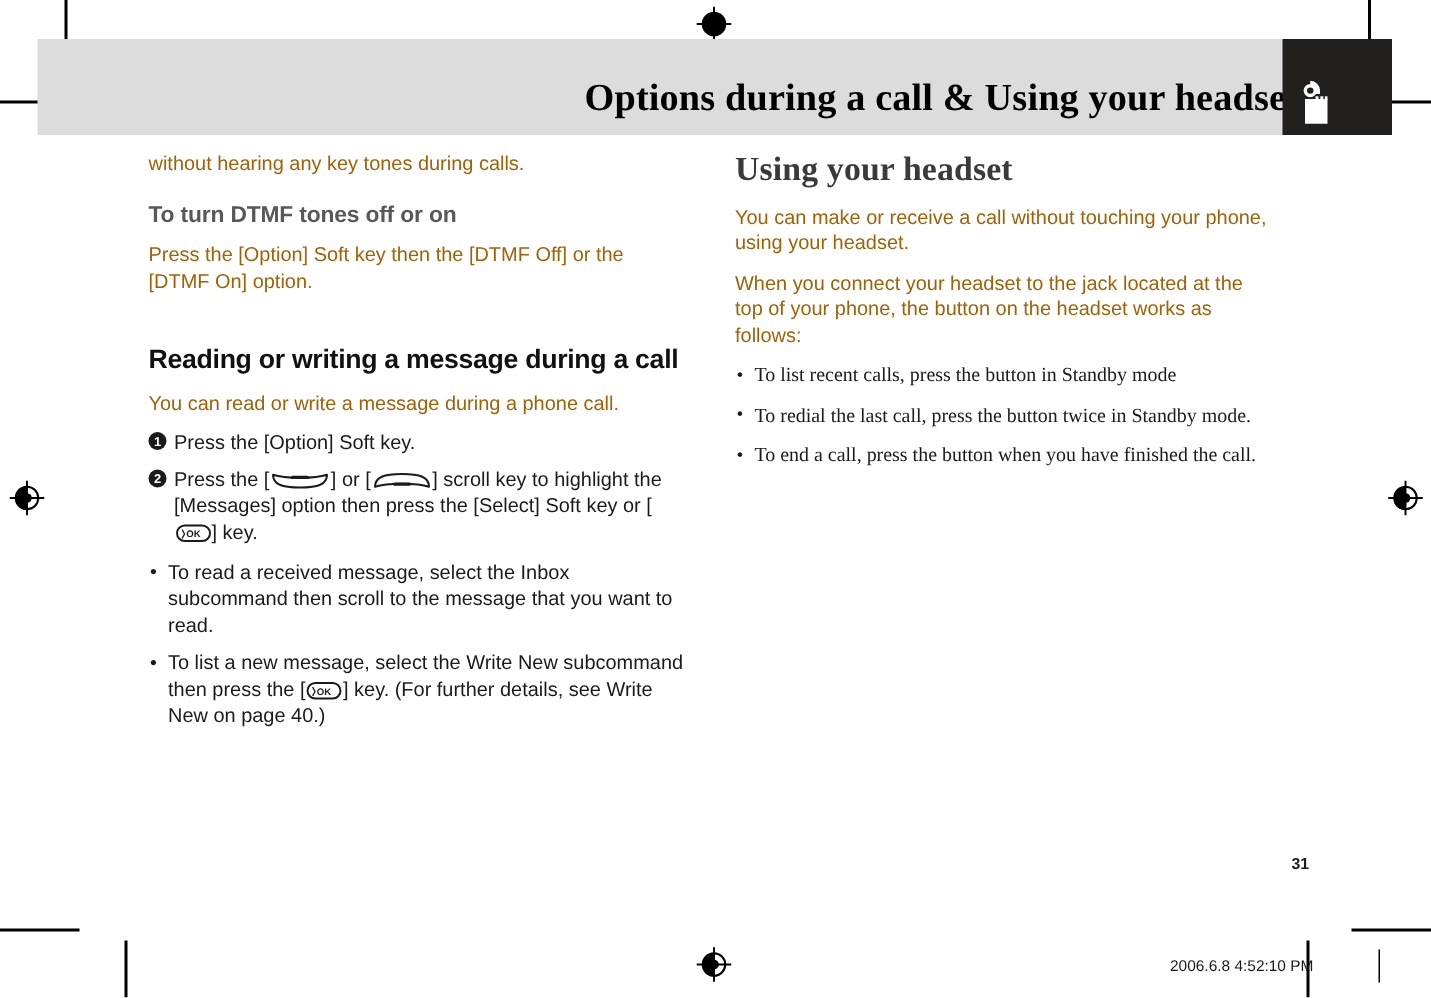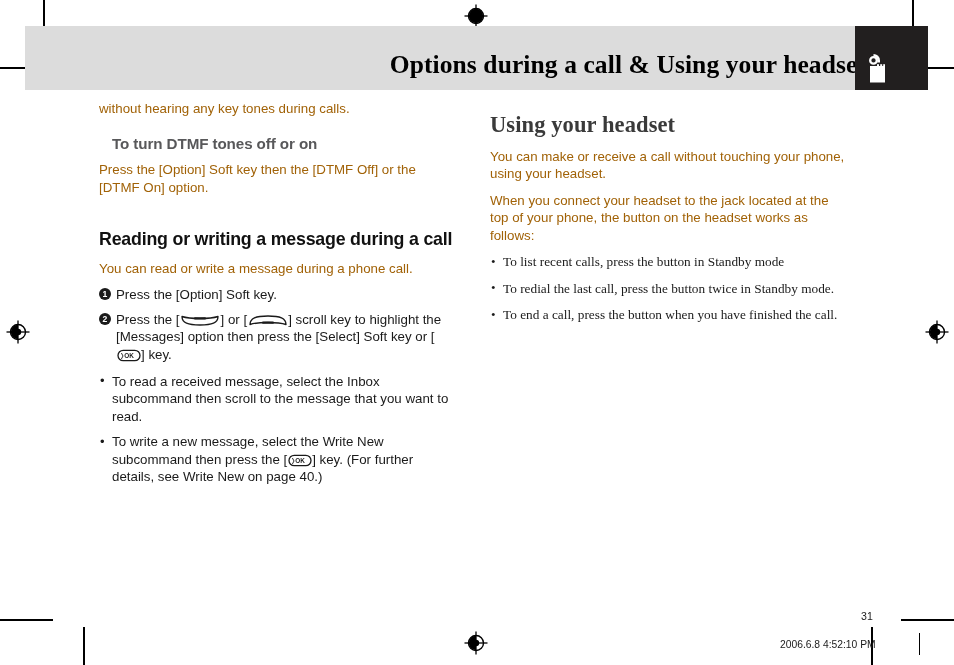--- a/index.html
+++ b/index.html
@@ -73,37 +73,37 @@
   .col-left  { left: 99px;  width: 358px; }
   .col-right { left: 490px; width: 360px; }
 
   p.body-text {
     margin: 0 0 9px 0;
     font-size: 13.3px;
     line-height: 17.4px;
     color: #a16207;
   }
   h3.sub-head {
-    margin: 17px 0 8px 13px;
+    margin: 17px 0 8px 0;
     font-size: 15.2px;
     line-height: 19px;
     font-weight: bold;
     color: #58585a;
     letter-spacing: -0.1px;
   }
   h2.section-head {
     margin: 32px 0 9px 0;
     font-size: 17.8px;
     line-height: 22.5px;
     font-weight: bold;
     color: #111111;
     letter-spacing: -0.2px;
   }
   h2.serif-head {
-    margin: 12px 0 11px 0;
+    margin: 0 0 11px 0;
     font-family: "Liberation Serif", serif;
     font-size: 22.5px;
     line-height: 25px;
     font-weight: bold;
     color: #3a3a3a;
     letter-spacing: 0.1px;
   }
 
   
   ol.steps {
@@ -163,23 +163,22 @@
     margin: 0 0.5px;
   }
   .key svg { display: block; }
 
   
   .page-number {
     position: absolute;
     left: 861px;
     top: 570px;
     font-size: 10.6px;
-    font-weight: normal;
-    color: #1a1a1a;
-    margin-top: 40px;
+    font-weight: bold;
+    color: #1a1a1a;
   }
 
   
   .footer-left {
     position: absolute;
     left: 59px;
     top: 668px;
     font-size: 10.3px;
     color: #1a1a1a;
     white-space: nowrap;
@@ -296,21 +295,21 @@
             <path d="M4.4 4.0 l1.6 3.0 l-1.6 3.0" fill="none" stroke="#1a1a1a" stroke-width="0.9"></path>
           </svg></span><span>] key.</span>
     </li>
   </ol>
 
   <ul class="bullets" style="margin-top:9px;">
     <li>
       <span>To read a received message, select the Inbox subcommand then scroll to the message that you want to read.</span>
     </li>
     <li>
-      <span>To write a new message, select the Write New subcommand then press the [</span><span class="key"><svg width="24" height="13" viewBox="0 0 24 13" aria-hidden="true">
+      <span>To list a new message, select the Write New subcommand then press the [</span><span class="key"><svg width="24" height="13" viewBox="0 0 24 13" aria-hidden="true">
             <rect x="1" y="1.3" width="22" height="10.4" rx="5.2" fill="none" stroke="#1a1a1a" stroke-width="1.3"></rect>
             <text x="12" y="9.3" font-family="Liberation Sans, sans-serif" font-size="6.4" font-weight="bold" fill="#1a1a1a" text-anchor="middle">OK</text>
             <path d="M4.4 4.0 l1.6 3.0 l-1.6 3.0" fill="none" stroke="#1a1a1a" stroke-width="0.9"></path>
           </svg></span><span>] key. (For further details, see Write New on page 40.)</span>
     </li>
   </ul>
 
 </div>
 
 <div class="col col-right">

